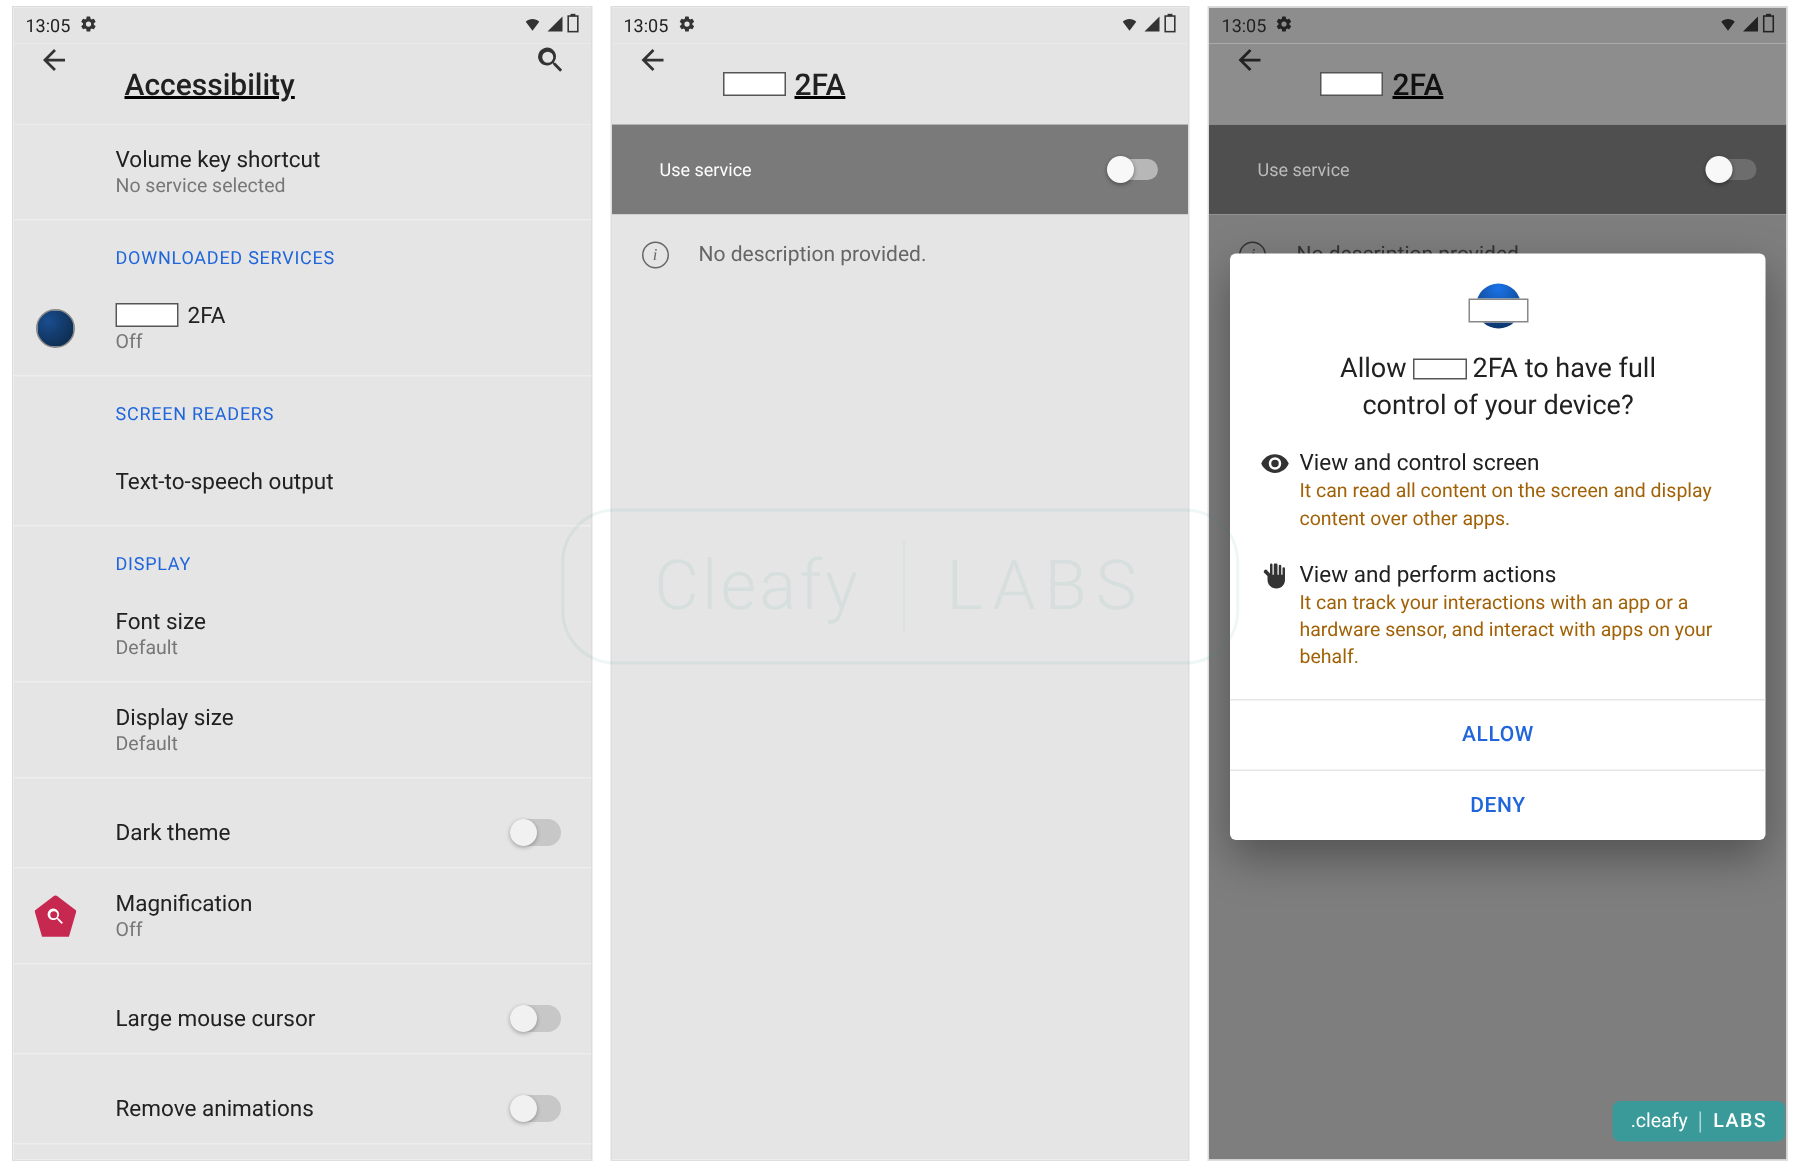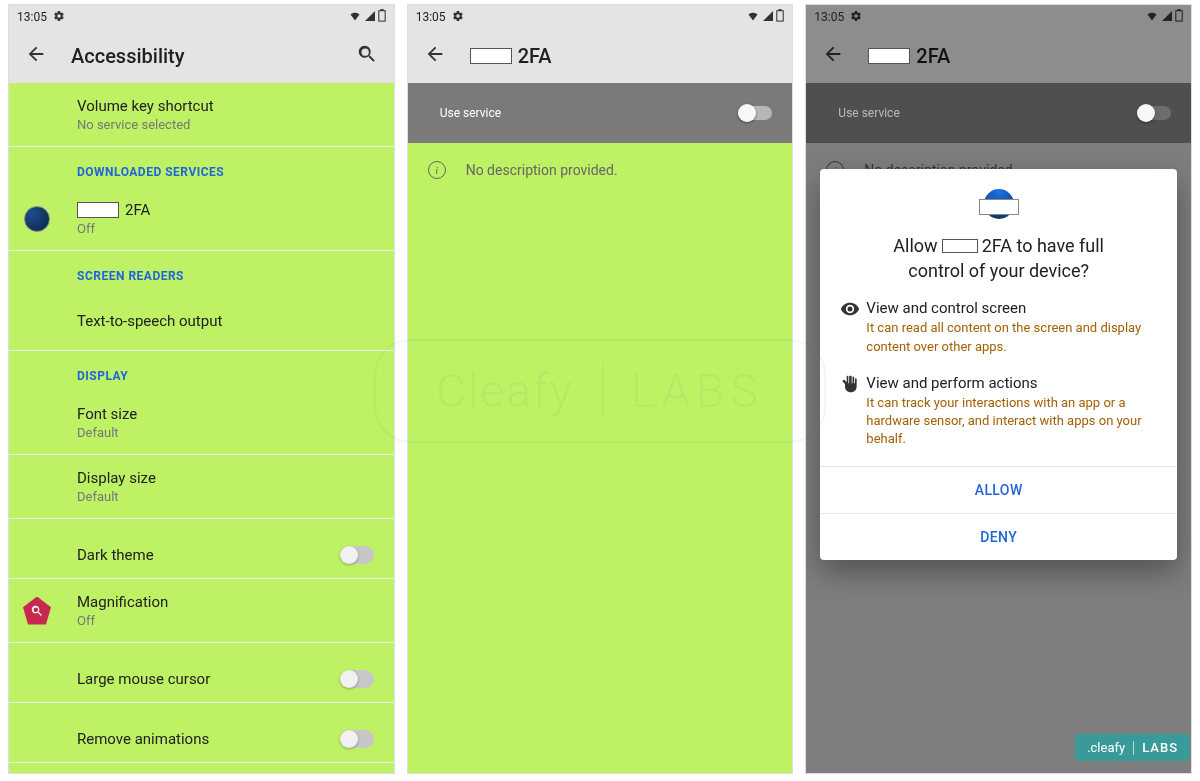--- a/index.html
+++ b/index.html
@@ -47,42 +47,42 @@
     }
     .status-right {
       display: flex;
       align-items: center;
       gap: 2px;
     }
     .app-bar {
       background: #e4e4e4;
       height: 54px;
       display: flex;
-      align-items: center;
       padding: 0 16px;
-      gap: 24px;
+      gap: 36px;
+      text-decoration: underline;
     }
     .app-bar-title {
       font-size: 20px;
       font-weight: 500;
       color: #212121;
       flex: 1;
       display: flex;
       align-items: center;
       gap: 6px;
     }
     .back-arrow {
       cursor: pointer;
     }
     .search-icon {
       cursor: pointer;
     }
     .screen-body {
       flex: 1;
-      background: #bef264;
+      background: #e5e5e5;
       overflow: hidden;
     }
     .setting-row {
       padding: 14px 20px 14px 68px;
       border-bottom: 1px solid #eee;
       position: relative;
       min-height: 60px;
       display: flex;
       flex-direction: column;
       justify-content: center;
@@ -102,21 +102,21 @@
     }
     .setting-sub {
       font-size: 13px;
       color: #777;
       margin-top: 2px;
     }
     .section-header {
       padding: 18px 20px 8px 68px;
       font-size: 12px;
       color: #2066db;
-      font-weight: 700;
+      font-weight: 400;
       letter-spacing: 0.5px;
     }
     .row-icon {
       position: absolute;
       left: 14px;
       top: 50%;
       transform: translateY(-50%);
       width: 28px;
       height: 28px;
       display: flex;

